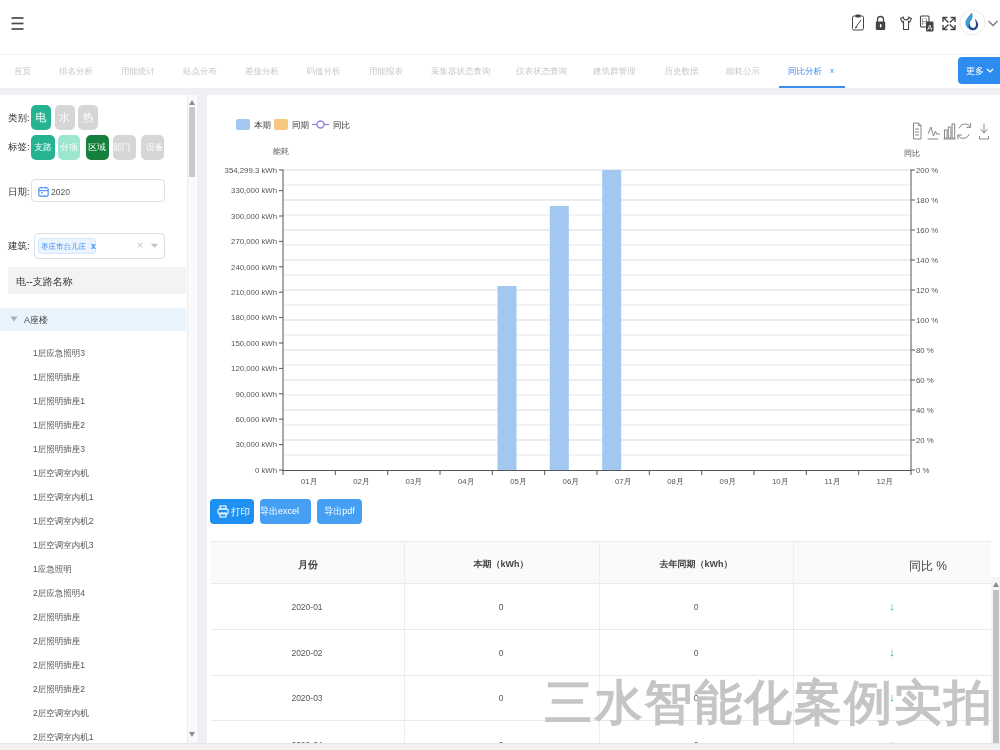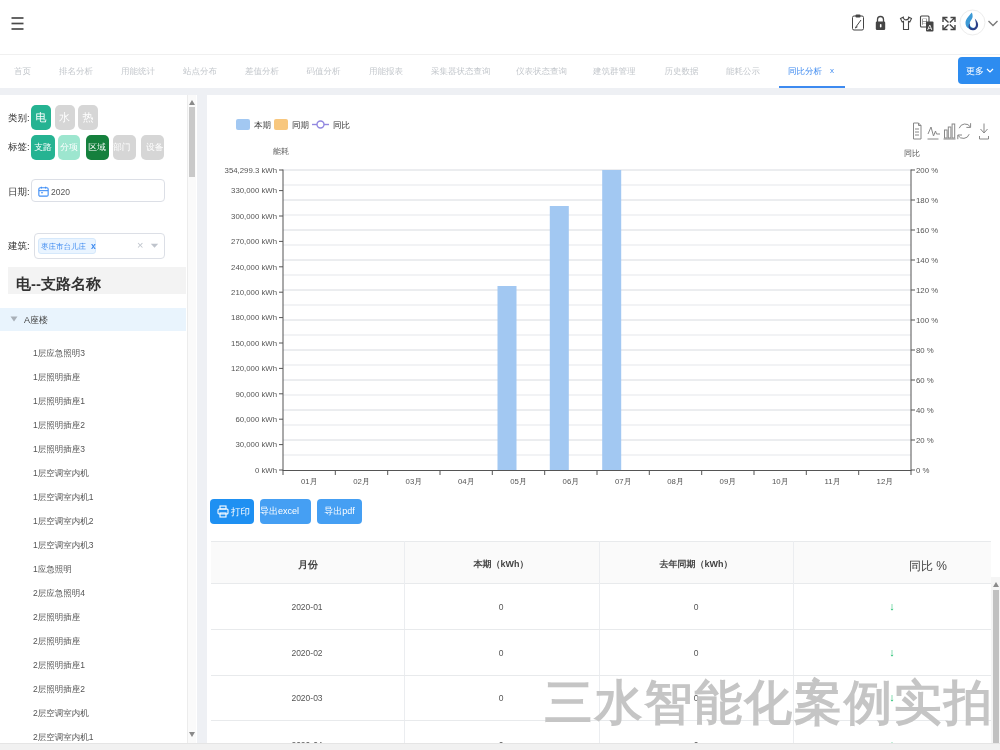--- a/index.html
+++ b/index.html
@@ -93,21 +93,21 @@
 <div class="t" style="left:51px;top:187px;font-size:8.5px;color:#555">2020</div>
 <div class="abs" style="left:34px;top:233px;width:131px;height:26px;border:1px solid #dcdfe6;border-radius:4px;box-sizing:border-box;background:#fff"></div>
 <div class="abs" style="left:38px;top:238px;width:58px;height:16px;background:#e9f4ff;border:1px solid #d5e8fb;border-radius:3px;box-sizing:border-box"></div>
 <div class="t" style="left:41px;top:241.5px;font-size:7.5px;color:#3d8af0">枣庄市台儿庄</div>
 <div class="t" style="left:91px;top:241px;font-size:8.5px;color:#3d8af0;font-weight:bold">x</div>
 <div class="t" style="left:137px;top:239px;font-size:11px;color:#bfc4cc">×</div>
 <svg class="abs" style="left:150px;top:243px" width="9" height="6" viewBox="0 0 9 6">
     <path d="M0.8 0.8 L4.5 4.8 L8.2 0.8 Z" fill="#bfc4cc"></path>
   </svg>
 <div class="abs" style="left:8px;top:267px;width:178px;height:27px;background:#f3f3f3"></div>
-<div class="t" style="left:16px;top:275px;font-size:15px;color:#333;font-weight:bold">电--支路名称</div>
+<div class="t" style="left:16px;top:275px;font-size:10px;color:#333;font-weight:normal">电--支路名称</div>
 <div class="abs" style="left:0;top:308px;width:186px;height:23px;background:#e9f4fd"></div>
 <svg class="abs" style="left:10px;top:316px" width="8" height="6" viewBox="0 0 8 6">
     <path d="M0.5 0.5 L7.5 0.5 L4 5.5 Z" fill="#a9b0b8"></path>
   </svg>
 <div class="t" style="left:24px;top:314px;font-size:9px;color:#444">A座楼</div>
 <div class="t" style="left:33px;top:348px;font-size:8.5px;color:#555">1层应急照明3</div>
 <div class="t" style="left:33px;top:372px;font-size:8.5px;color:#555">1层照明插座</div>
 <div class="t" style="left:33px;top:396px;font-size:8.5px;color:#555">1层照明插座1</div>
 <div class="t" style="left:33px;top:420px;font-size:8.5px;color:#555">1层照明插座2</div>
 <div class="t" style="left:33px;top:444px;font-size:8.5px;color:#555">1层照明插座3</div>

